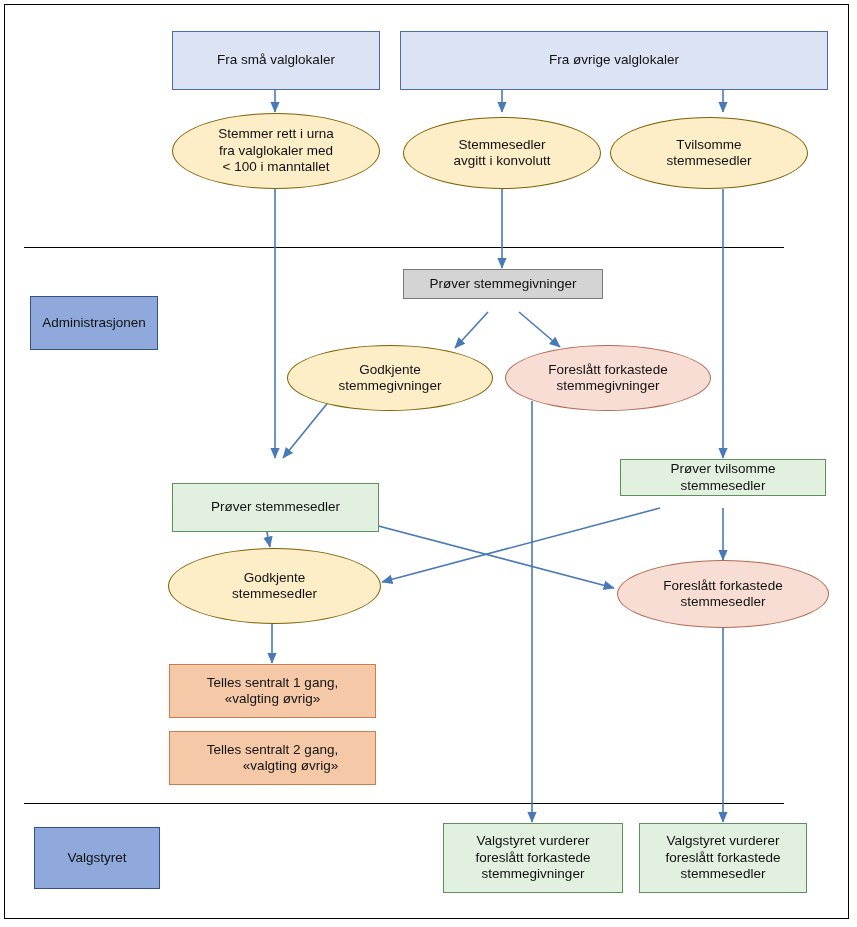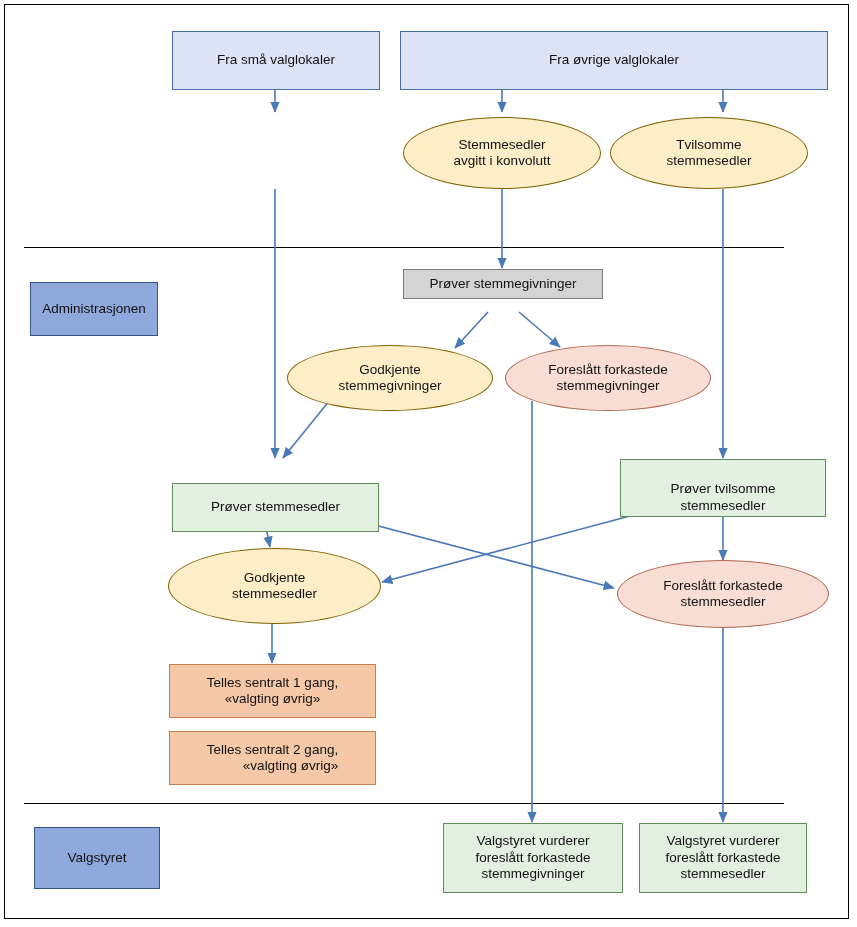--- a/index.html
+++ b/index.html
@@ -130,34 +130,39 @@
       <path d="M723,508 L723,560"></path>
 
       <path d="M272,623 L272,663"></path>
 
       <path d="M532,401 L532,822"></path>
 
       <path d="M723,627 L723,822"></path>
     </g>
   </svg>
 
-  <div class="node lane-label" style="left:30px; top:282px; width:128px; height:54px;">
+  <div class="node lane-label" style="left:30px; top:296px; width:128px; height:54px;">
     <span>Administrasjonen</span>
   </div>
   <div class="node lane-label" style="left:34px; top:827px; width:126px; height:62px;">
     <span>Valgstyret</span>
   </div>
 
   <div class="node rect blue-box" style="left:400px; top:31px; width:428px; height:59px;">
     <span>Fra øvrige valglokaler</span>
   </div>
   <div class="node rect blue-box" style="left:172px; top:31px; width:208px; height:59px;">
     <span>Fra små valglokaler</span>
   </div>
 
+  <div class="node ellipse yellow-ellipse" style="left:172px; top:113px; width:208px; height:76px;">
+    <span style="white-space:pre-line;">Stemmer rett i urna
+fra valglokaler med
+&lt; 100 i manntallet</span>
+  </div>
   <div class="node ellipse yellow-ellipse" style="left:403px; top:117px; width:198px; height:72px;">
     <span style="white-space:pre-line;">Stemmesedler
 avgitt i konvolutt</span>
   </div>
   <div class="node ellipse yellow-ellipse" style="left:610px; top:117px; width:198px; height:72px;">
     <span style="white-space:pre-line;">Tvilsomme
 stemmesedler</span>
   </div>
 
   <div class="node rect grey-box" style="left:403px; top:269px; width:200px; height:30px;">
@@ -169,21 +174,21 @@
 stemmegivninger</span>
   </div>
   <div class="node ellipse pink-ellipse" style="left:505px; top:345px; width:206px; height:66px;">
     <span style="white-space:pre-line;">Foreslått forkastede
 stemmegivninger</span>
   </div>
 
   <div class="node rect green-box" style="left:172px; top:483px; width:207px; height:49px;">
     <span>Prøver stemmesedler</span>
   </div>
-  <div class="node rect green-box" style="left:620px; top:459px; width:206px; height:58px;align-items:flex-end;">
+  <div class="node rect green-box" style="left:620px; top:459px; width:206px; height:37px;">
     <span style="white-space:pre-line;">Prøver tvilsomme
 stemmesedler</span>
   </div>
 
   <div class="node ellipse yellow-ellipse" style="left:168px; top:548px; width:213px; height:76px;">
     <span style="white-space:pre-line;">Godkjente
 stemmesedler</span>
   </div>
   <div class="node ellipse pink-ellipse" style="left:617px; top:560px; width:212px; height:68px;">
     <span style="white-space:pre-line;">Foreslått forkastede

